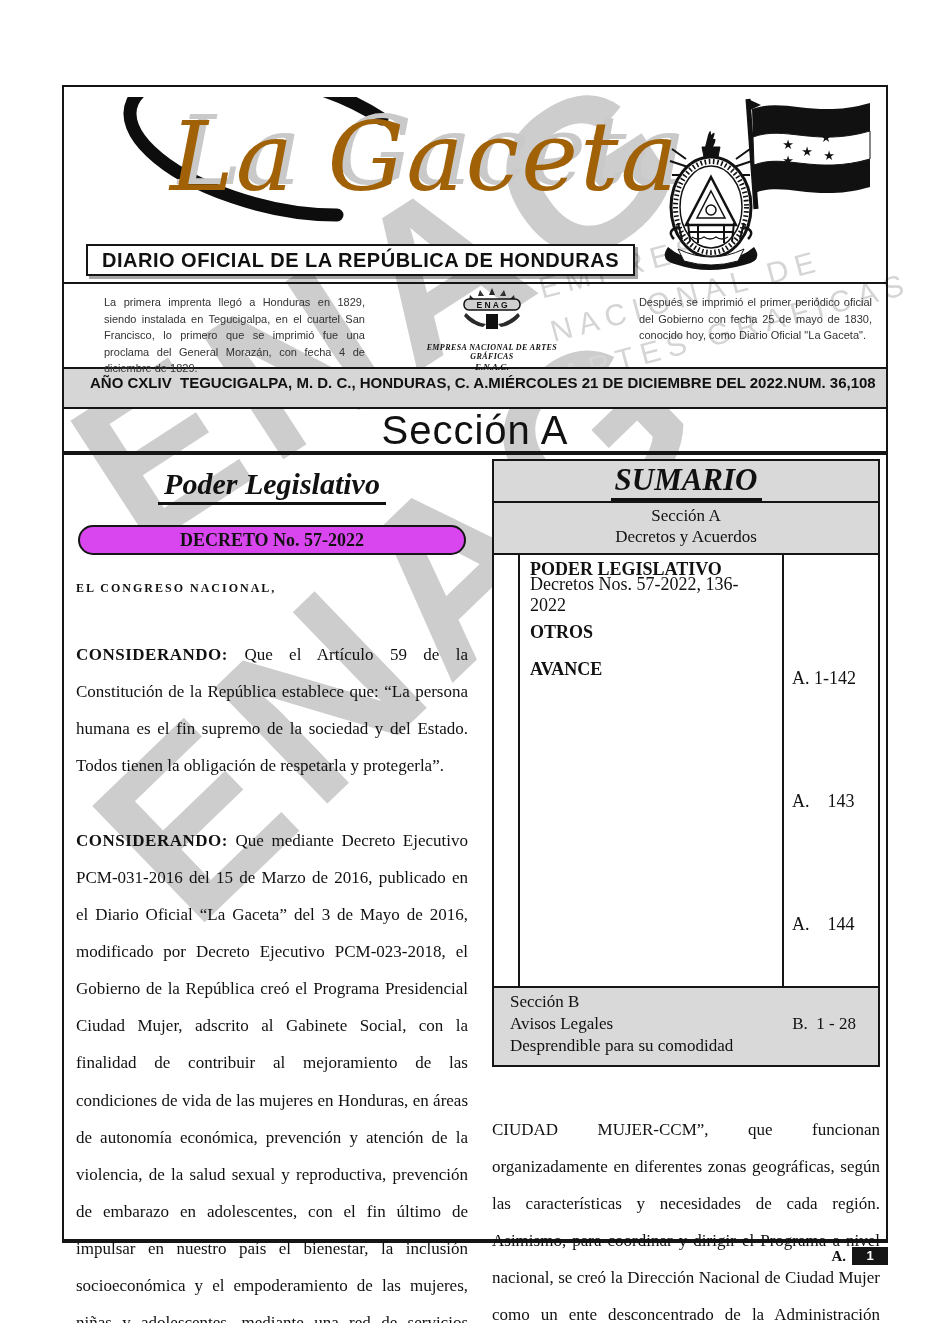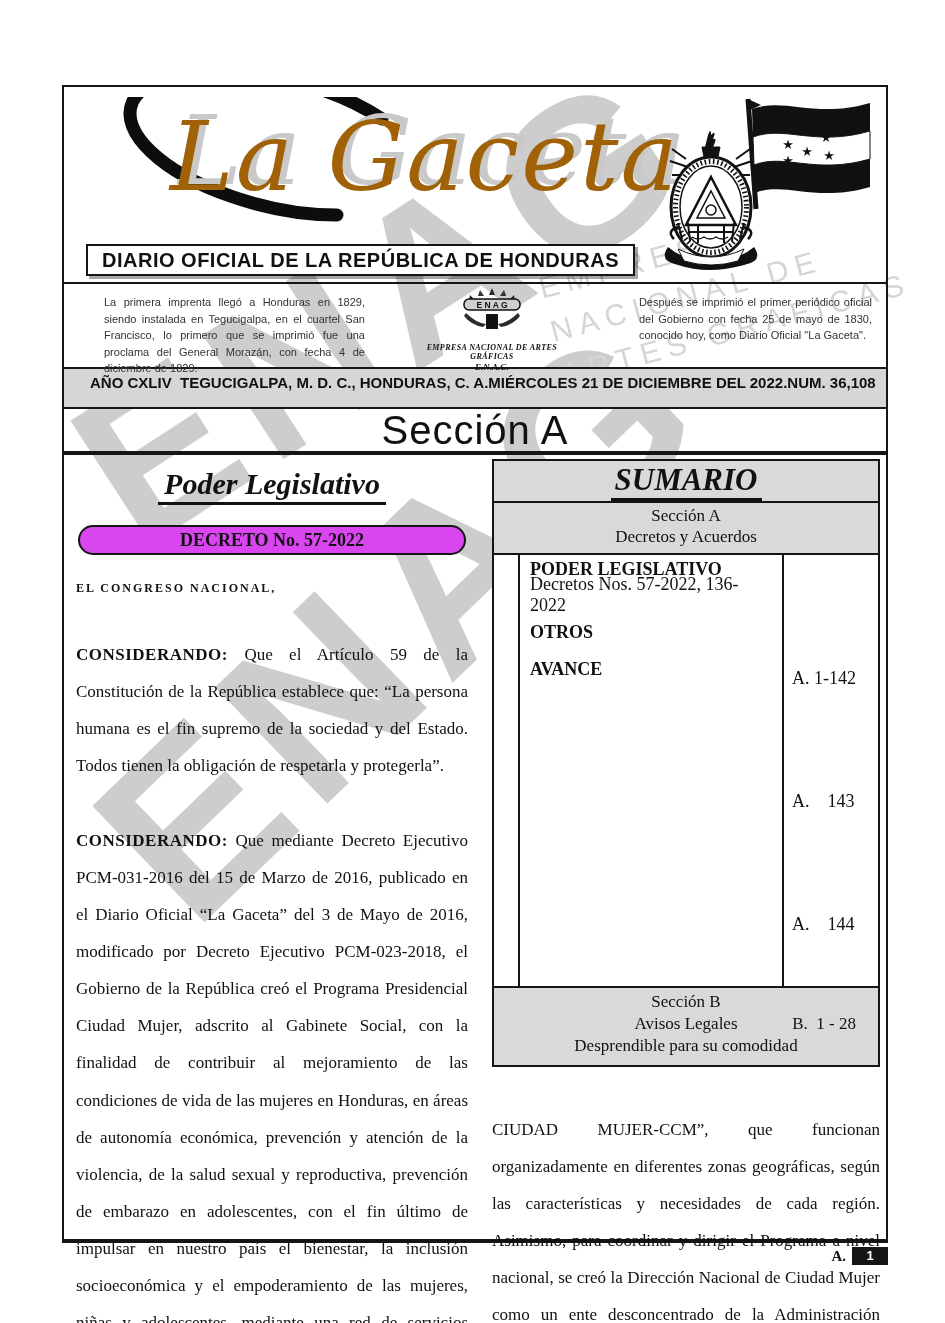--- a/index.html
+++ b/index.html
@@ -64,21 +64,21 @@
              font-size:31px;padding:1px 0 3px;border-bottom:2px solid #151515;}
   .sum-title span{border-bottom:3px solid #111;padding:0 4px 1px;}
   .sum-seca{text-align:center;font-size:17px;line-height:1.25;padding:2px 0 5px;border-bottom:2px solid #151515;}
   .sum-table{display:grid;grid-template-columns:26px 1fr 96px;background:#fff;border-bottom:2px solid #151515;}
   .sum-gutter{border-right:2px solid #151515;}
   .sum-main{padding:3px 8px 6px 10px;font-size:18px;}
   .sum-page{border-left:2px solid #151515;padding:3px 4px 6px 8px;font-size:18px;white-space:pre;}
   .l{height:26px;display:flex;align-items:center;}
   .l.t{height:24px;font-weight:bold;}
   .l.sp{height:13px;}
-  .sum-secb{position:relative;text-align:center;font-size:17px;line-height:1.32;padding:3px 0 7px;}
+  .sum-secb{position:relative;font-size:17px;line-height:1.32;padding:3px 16px 7px;}
   .sum-secb .b-page{position:absolute;right:22px;top:25px;white-space:pre;}
   
   .page-footer{position:absolute;left:62px;top:1247px;width:826px;z-index:1;text-align:right;}
   .f-letter{font-weight:bold;font-size:15px;margin-right:6px;}
   .f-box{display:inline-block;width:36px;height:18px;background:#151515;color:#fff;
          font-family:"Liberation Sans",sans-serif;font-weight:bold;font-size:13px;line-height:18px;
          text-align:center;vertical-align:1px;}
   svg text{font-family:"Liberation Sans",sans-serif;}
 </style>
 </head>

